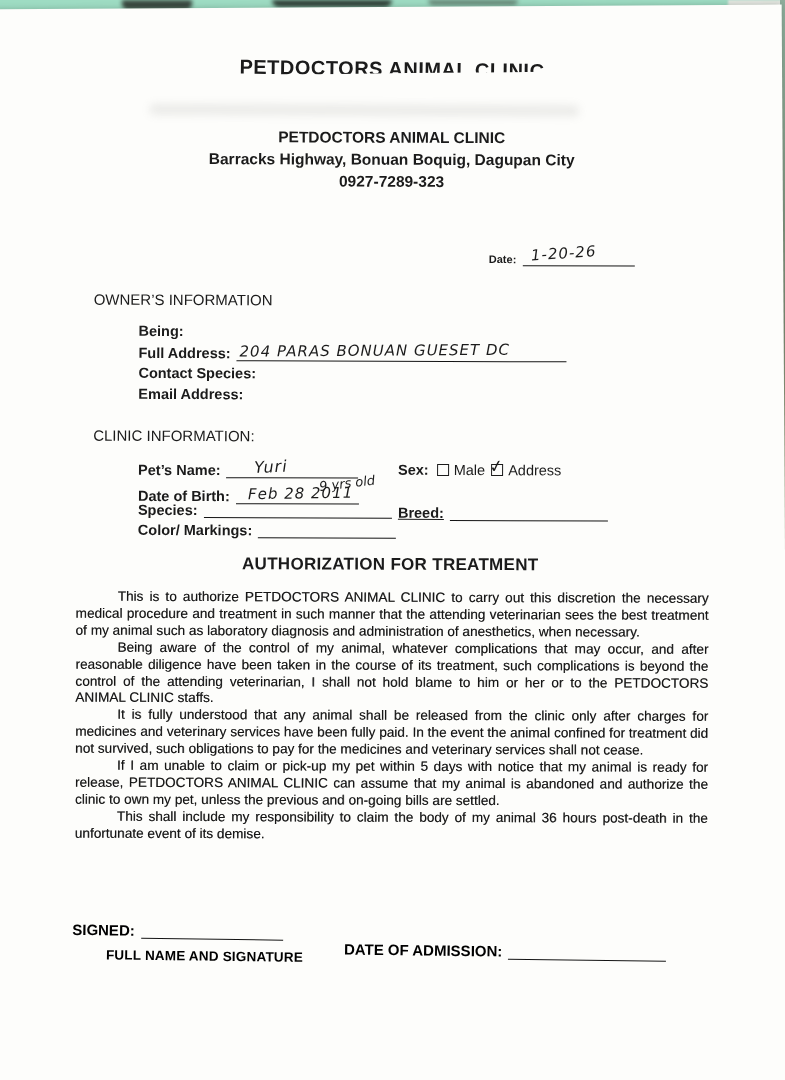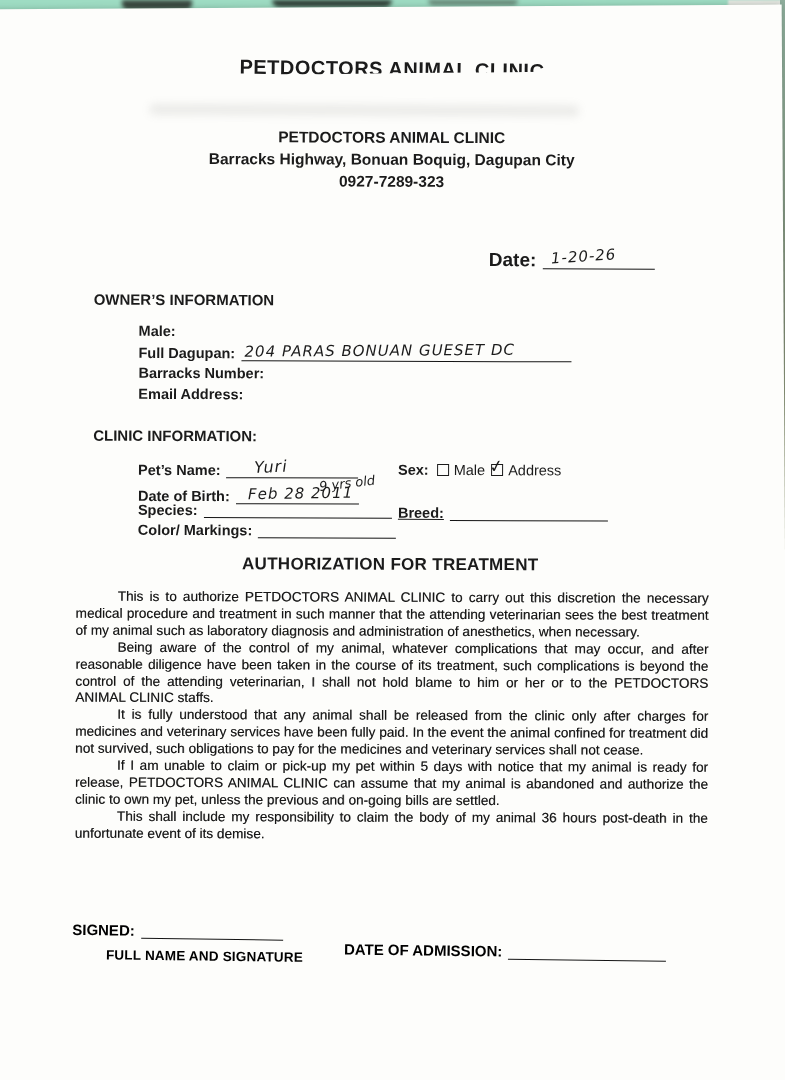--- a/index.html
+++ b/index.html
@@ -42,21 +42,21 @@
   .clinic-block{left:0;top:126px;width:100%;text-align:center;line-height:22px;font-size:15.5px;font-weight:bold;}
 
   
   .row{position:absolute;white-space:nowrap;font-size:14.5px;}
   .lbl{font-weight:bold;margin-right:6px;}
   .line{display:inline-block;border-bottom:1.8px solid #141414;position:relative;vertical-align:-3px;height:16px;}
   .hand{
     font-family:"DejaVu Sans",sans-serif;font-style:italic;color:#1c1c1c;
     position:absolute;bottom:1px;left:8px;white-space:nowrap;font-size:15px;letter-spacing:1px;
   }
-  .sec-head{font-size:15px;font-weight:bold;}
+  .sec-head{font-size:15px;font-weight:normal;}
 
   
   .cbx{display:inline-block;width:10px;height:10px;border:1.6px solid #1b1b1b;vertical-align:-1px;margin:0 5px 0 2px;position:relative;}
   .check{position:absolute;left:-3px;top:-9px;font-family:"DejaVu Sans",sans-serif;font-size:17px;font-weight:bold;transform:rotate(-10deg);color:#171717;}
 
   .auth-title{left:0;top:554px;width:100%;text-align:center;font-size:17px;font-weight:bold;letter-spacing:.3px;}
   .paras{left:78px;top:589px;width:633px;font-size:13.6px;line-height:16.9px;text-align:justify;color:#161616;text-shadow:.3px 0 0 rgba(22,22,22,.55);}
   .paras p{margin:0;text-indent:42px;}
 
   .footer{left:0;top:0;width:785px;height:1080px;position:absolute;transform:rotate(.55deg);}
@@ -82,35 +82,35 @@
     </div>
     <div class="abs bleed-band"></div>
 
     <div class="abs clinic-block">
       <div>PETDOCTORS ANIMAL CLINIC</div>
       <div>Barracks Highway, Bonuan Boquig, Dagupan City</div>
       <div>0927-7289-323</div>
     </div>
 
     <div class="row" style="left:490px;top:248px;">
-      <span class="lbl" style="font-size:19px;">Date:</span><span class="line" style="width:112px;"><i class="hand" style="transform:rotate(-4deg);bottom:3px;">1-20-26</i></span>
+      <span class="lbl" style="font-size:11px;">Date:</span><span class="line" style="width:112px;"><i class="hand" style="transform:rotate(-4deg);bottom:3px;">1-20-26</i></span>
     </div>
 
     <div class="abs sec-head" style="left:95px;top:291px;">OWNER’S INFORMATION</div>
 
     <div class="row" style="left:140px;top:323px;">
-      <span class="lbl">Male:</span>
+      <span class="lbl">Being:</span>
     </div>
 
     <div class="row" style="left:140px;top:344px;">
-      <span class="lbl">Full Dagupan:</span><span class="line" style="width:330px;"><i class="hand" style="left:3px;transform:rotate(-.6deg);">204 PARAS BONUAN GUESET DC</i></span>
+      <span class="lbl">Full Address:</span><span class="line" style="width:330px;"><i class="hand" style="left:3px;transform:rotate(-.6deg);">204 PARAS BONUAN GUESET DC</i></span>
     </div>
 
     <div class="row" style="left:140px;top:365px;">
-      <span class="lbl">Barracks Number:</span>
+      <span class="lbl">Contact Species:</span>
     </div>
 
     <div class="row" style="left:140px;top:386px;">
       <span class="lbl">Email Address:</span>
     </div>
 
     <div class="abs sec-head" style="left:95px;top:427px;">CLINIC INFORMATION:</div>
 
     <div class="row" style="left:140px;top:461px;">
       <span class="lbl">Pet’s Name:</span><span class="line" style="width:132px;"><i class="hand" style="left:28px;transform:rotate(-3deg);font-size:16px;">Yuri</i></span>

